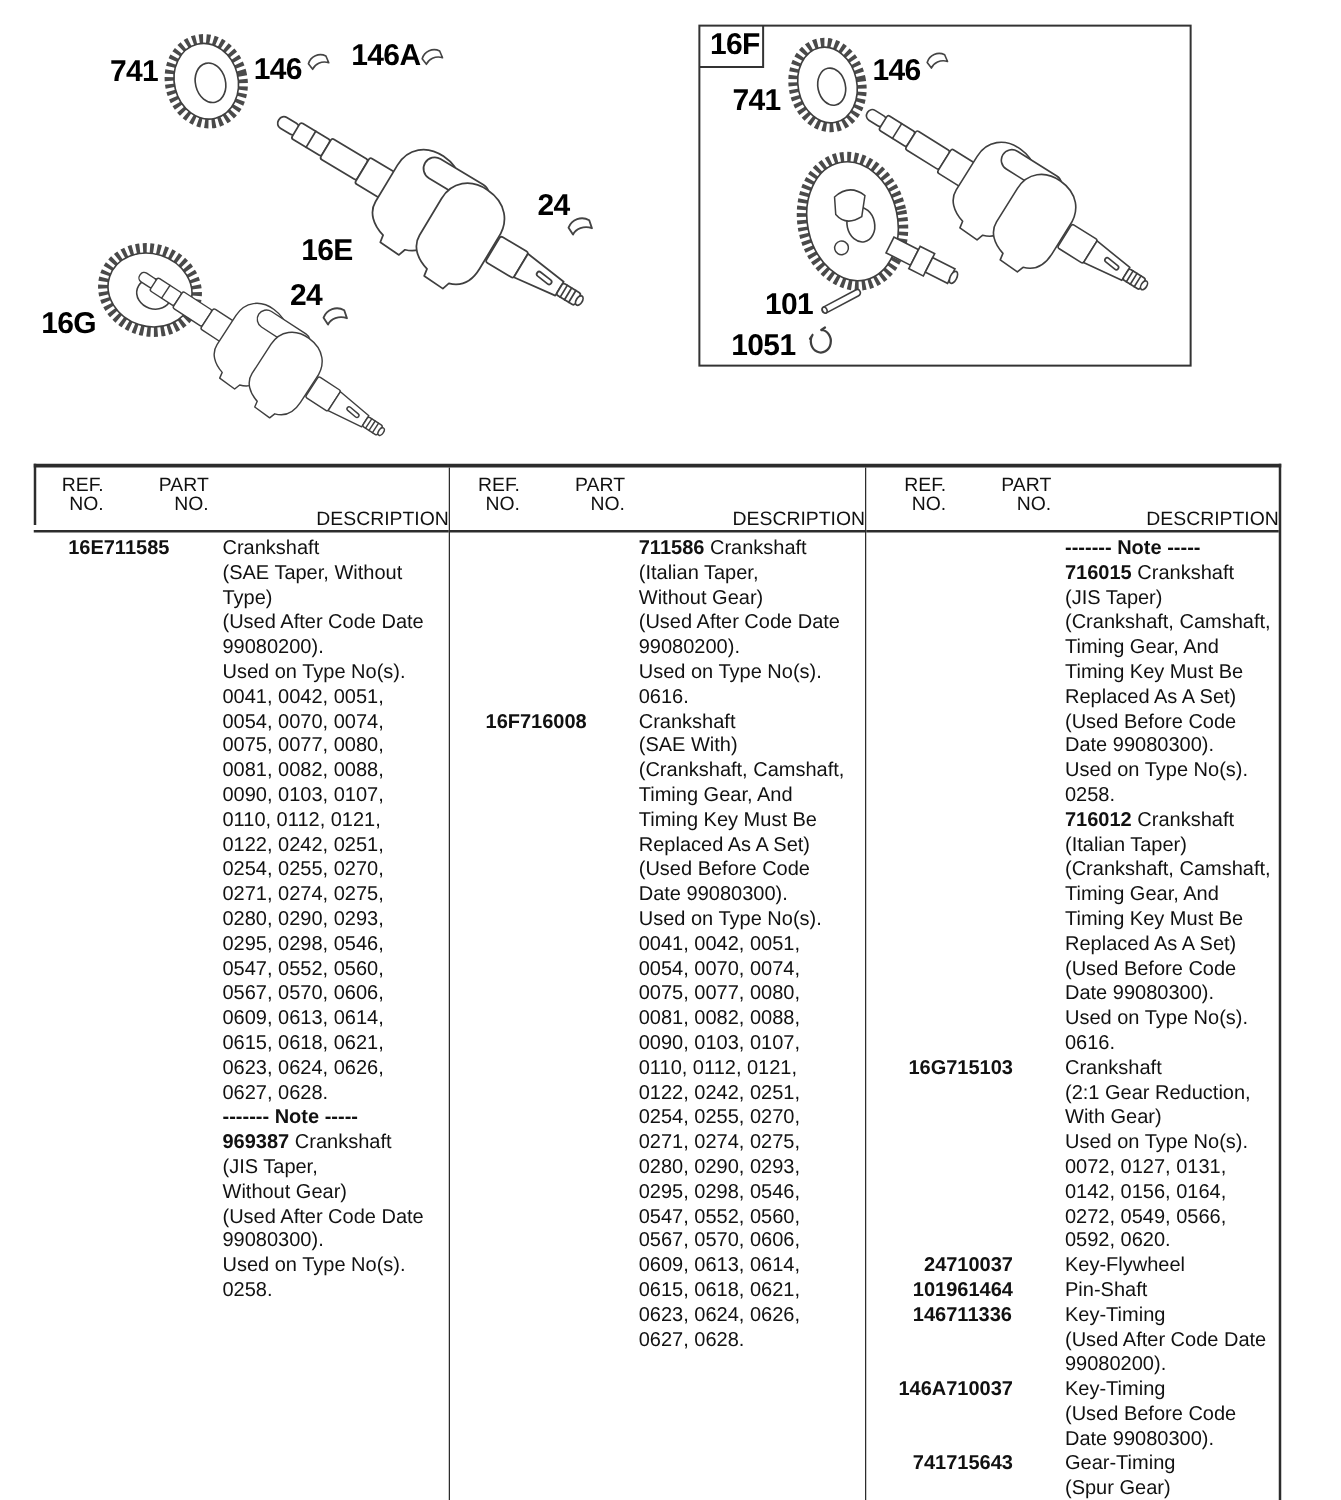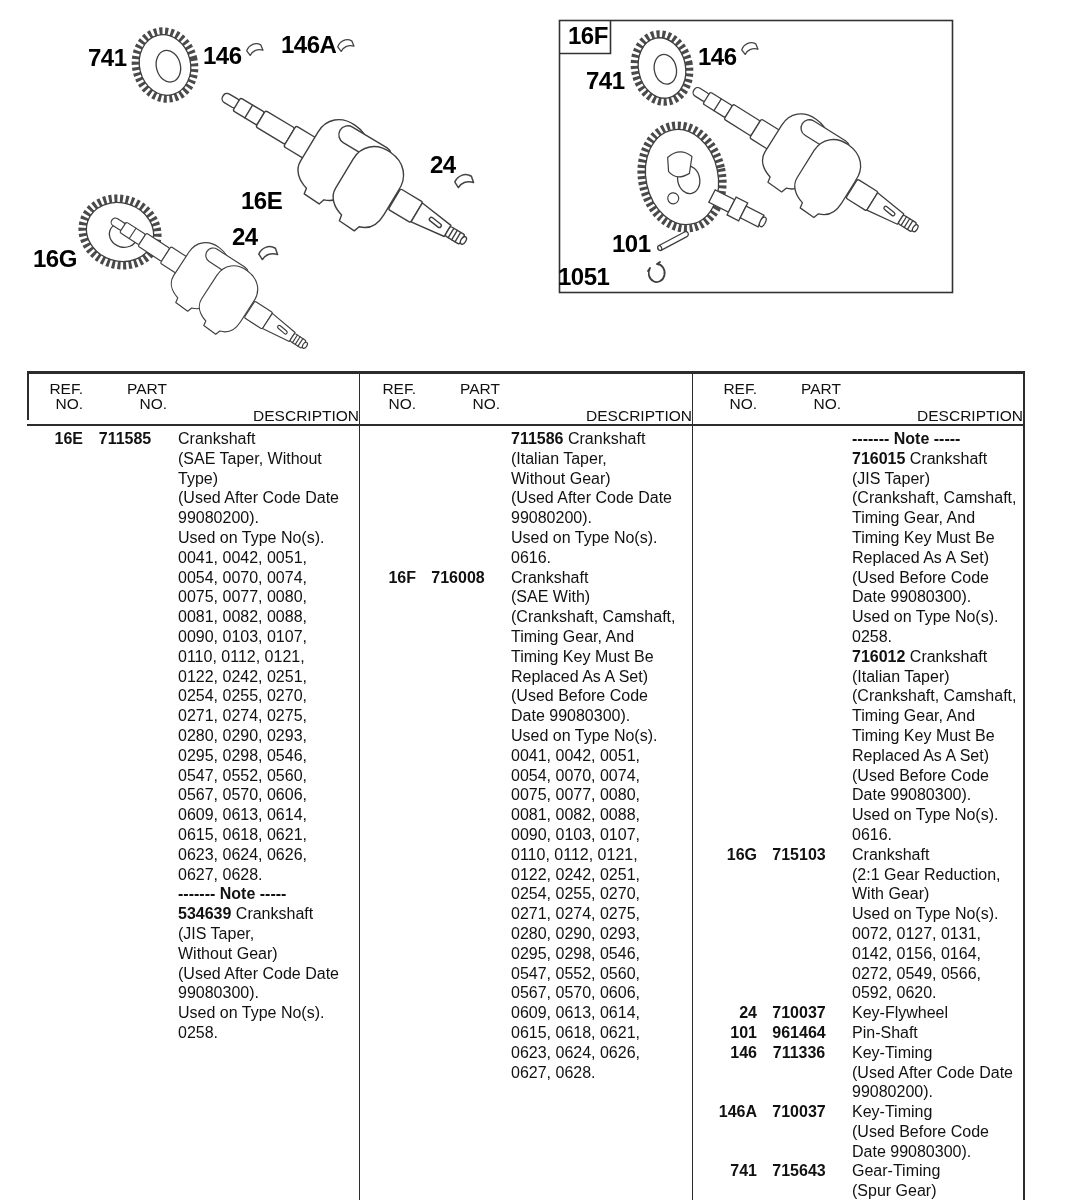--- a/index.html
+++ b/index.html
@@ -17,21 +17,21 @@
   .tgroup.g3 .ghead,.tgroup.g3 .gbody{padding-left:8px;}
   .ghead{height:43px;border-bottom:2.5px solid #2c2c2c;display:flex;align-items:flex-start;
          padding-top:7px;font-size:15.5px;line-height:15px;}
   .hc{flex:none;text-align:right;}
   .hc.href{width:56px;}
   .hc.hpart{width:84px;}
   .hc.hdesc{flex:1;min-width:0;align-self:flex-end;padding-bottom:1px;}
   .gbody{padding-top:3px;font-size:16px;line-height:19.8px;}
   .erow{display:flex;align-items:flex-start;}
   .eref{flex:none;width:56px;text-align:right;font-weight:bold;white-space:pre;}
-  .epart{flex:none;width:84px;text-align:center;font-weight:bold;white-space:pre;}
+  .epart{flex:none;width:84px;text-align:left;font-weight:bold;white-space:pre;}
   .edesc{flex:1;min-width:0;margin-left:11px;}
   .line{white-space:nowrap;}
 </style>
 </head>
 <body>
 
 <div id="page">
 
   <svg id="art" width="1073" height="368" viewBox="0 0 1073 368">
     <defs>
@@ -126,21 +126,21 @@
   <div class="co" style="left:261px;top:33px">146A</div>
   <div class="co" style="left:410px;top:153px">24</div>
   <div class="co" style="left:221px;top:189px">16E</div>
   <div class="co" style="left:212px;top:225px">24</div>
   <div class="co" style="left:13px;top:247px">16G</div>
 
   <div class="co" style="left:548px;top:24px">16F</div>
   <div class="co" style="left:566px;top:69px">741</div>
   <div class="co" style="left:678px;top:45px">146</div>
   <div class="co" style="left:592px;top:232px">101</div>
-  <div class="co" style="left:538px;top:265px">1051</div>
+  <div class="co" style="left:565px;top:265px">1051</div>
 
   <div id="hdr-left-border"></div>
   <div id="ptable">
 
     <div class="tgroup g1">
       <div class="ghead">
         <div class="hc href">
           <div>REF.</div>
           <div>NO.</div>
         </div>
@@ -174,21 +174,21 @@
               <div class="line">0271, 0274, 0275,</div>
               <div class="line">0280, 0290, 0293,</div>
               <div class="line">0295, 0298, 0546,</div>
               <div class="line">0547, 0552, 0560,</div>
               <div class="line">0567, 0570, 0606,</div>
               <div class="line">0609, 0613, 0614,</div>
               <div class="line">0615, 0618, 0621,</div>
               <div class="line">0623, 0624, 0626,</div>
               <div class="line">0627, 0628.</div>
               <div class="line"><b>------- Note -----</b></div>
-              <div class="line"><b>534639</b> Crankshaft</div>
+              <div class="line"><b>969387</b> Crankshaft</div>
               <div class="line">(JIS Taper,</div>
               <div class="line">Without Gear)</div>
               <div class="line">(Used After Code Date</div>
               <div class="line">99080300).</div>
               <div class="line">Used on Type No(s).</div>
               <div class="line">0258.</div>
             </div>
           </div>
         </div>
     </div>

